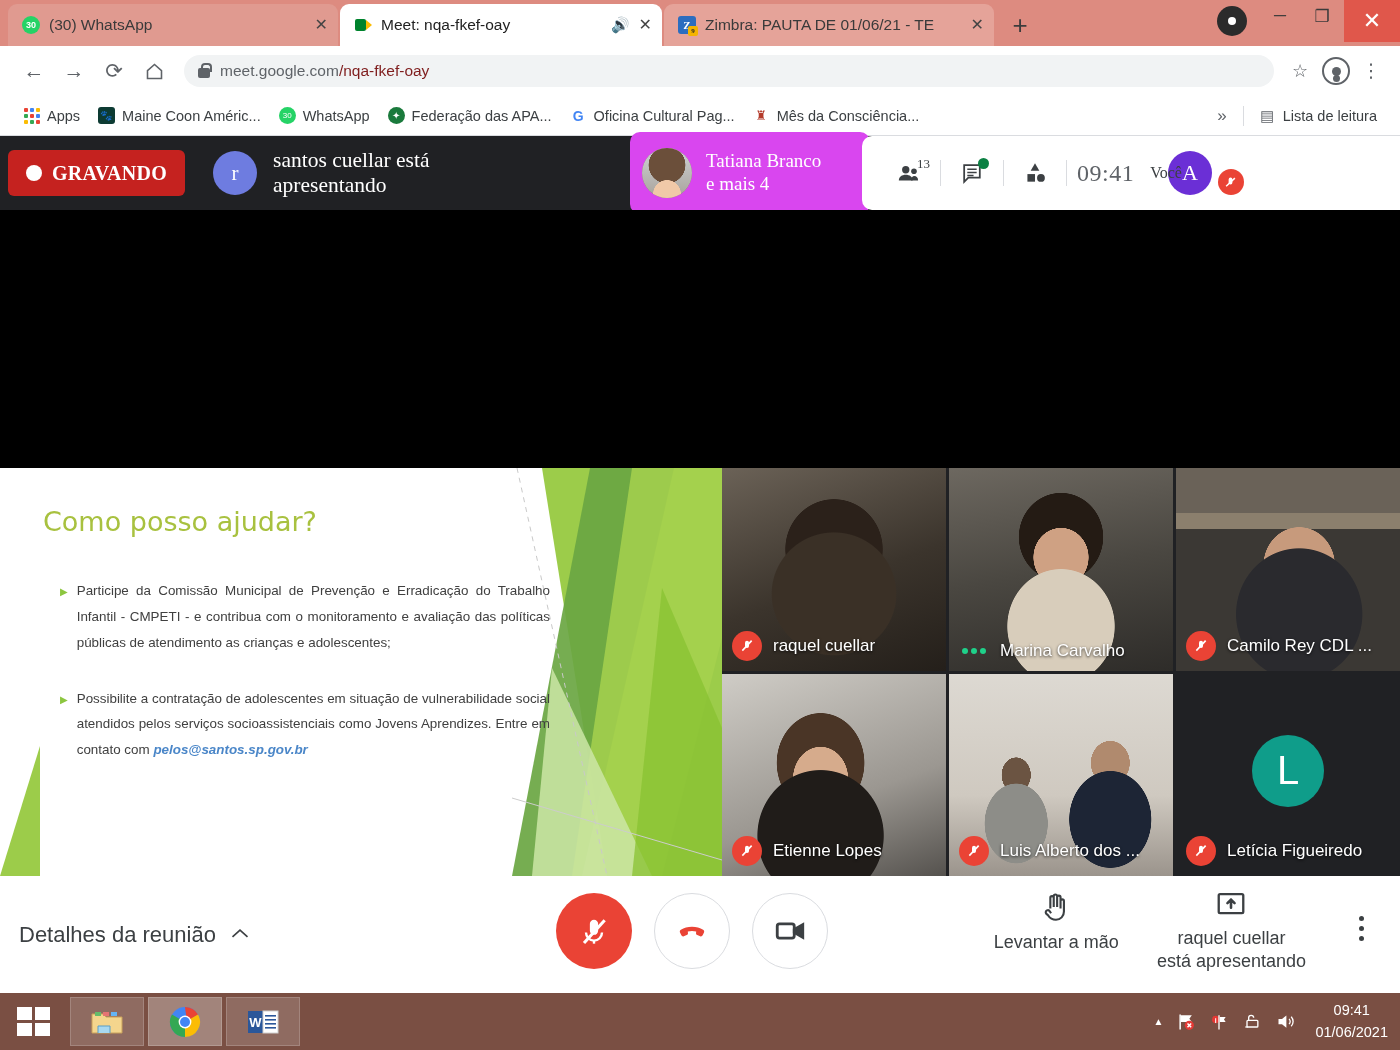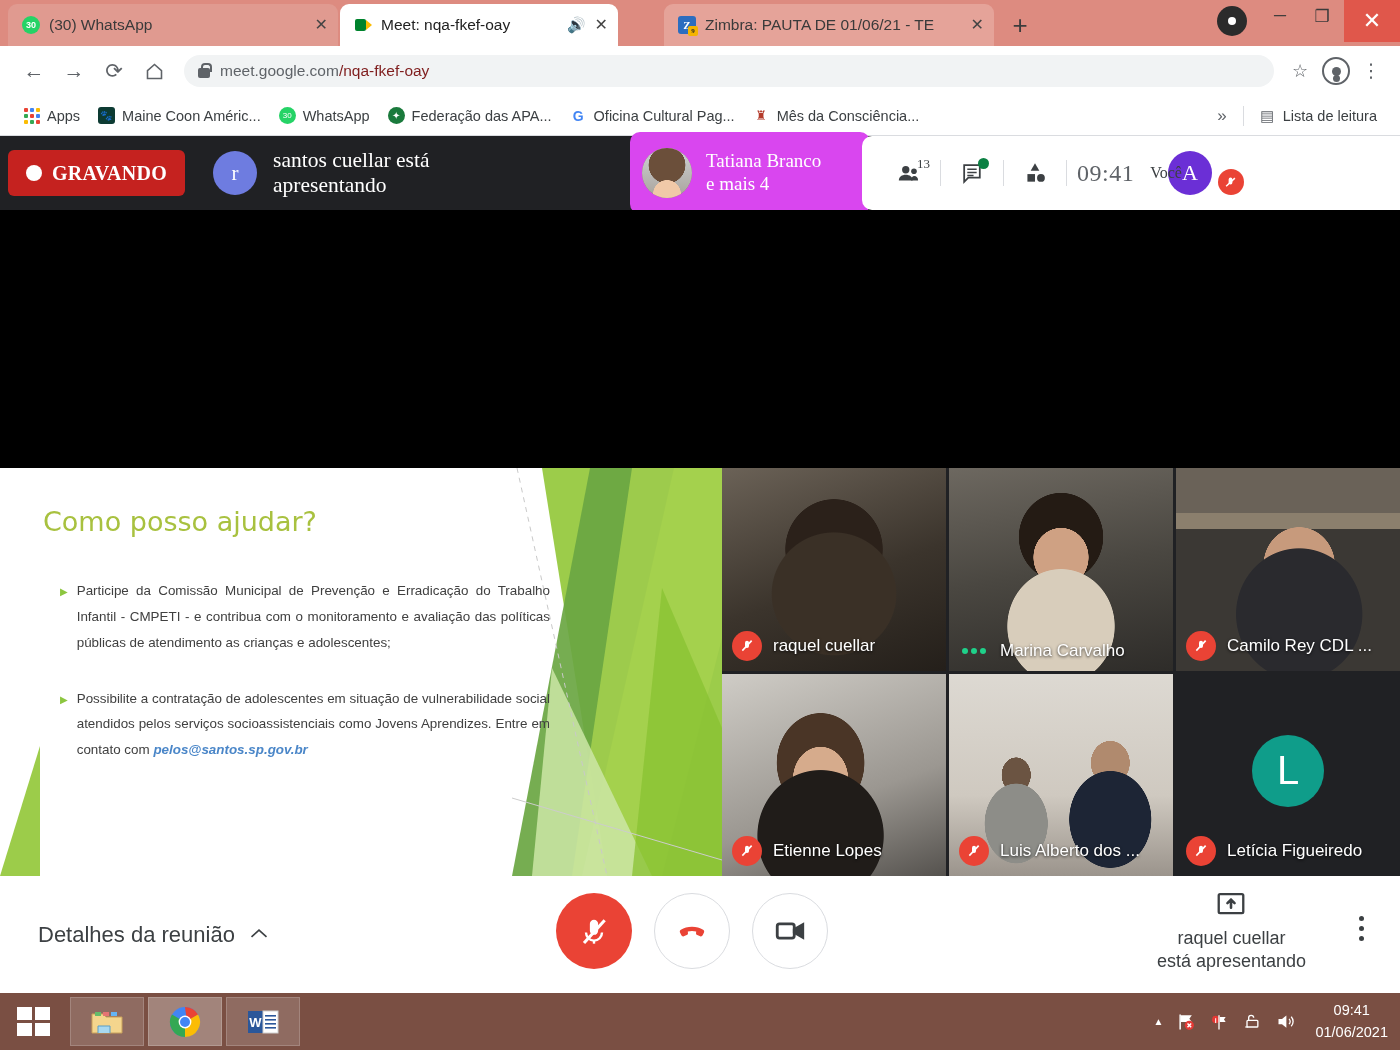--- a/index.html
+++ b/index.html
@@ -189,21 +189,21 @@
   .speak-dots { display:flex; gap:3px; width:30px; align-items:center;
     justify-content:center; flex:none;}
   .speak-dots i { width:6px;height:6px;border-radius:50%;background:#1fd18a;display:block;}
   .initial-av { position:absolute; left:50%; top:48%; transform:translate(-50%,-50%);
     width:72px;height:72px;border-radius:50%;background:#0f9d8a;color:#fff;
     display:flex;align-items:center;justify-content:center;font-size:40px;}
 
   
   .meet-bottom { position:absolute; left:0; top:740px; width:1400px; height:117px;
     background:#fff; display:flex; align-items:center; }
-  .details { margin-left:38px; display:flex; align-items:center; gap:14px;
+  .details { margin-left:19px; display:flex; align-items:center; gap:14px;
     font-size:22px; color:#3c4043; cursor:pointer; }
   .chev { font-size:16px; }
   .center-ctrls { position:absolute; left:556px; top:17px; display:flex; gap:22px;}
   .cbtn { width:76px;height:76px;border-radius:50%; display:flex;
     align-items:center;justify-content:center; cursor:pointer;}
   .cbtn.red { background:#ea4335; }
   .cbtn.outline { border:1px solid #dadce0; background:#fff; }
   .right-ctrls { position:absolute; right:22px; top:14px; display:flex;
     align-items:flex-start; gap:38px; }
   .rbtn { display:flex; flex-direction:column; align-items:center; gap:7px;
@@ -238,21 +238,21 @@
 <div id="root">
 
   <div class="chrome-titlebar">
 
     <div class="tab inactive" style="left:8px; width:330px;">
       <span class="favicon fav-wa">30</span>
       <span class="tab-title">(30) WhatsApp</span>
       <span class="tab-x">✕</span>
     </div>
 
-    <div class="tab active" style="left:340px; width:278px;">
+    <div class="tab active" style="left:340px; width:322px;">
       <span class="favicon fav-meet"></span>
       <span class="tab-title">Meet: nqa-fkef-oay</span>
       <span style="font-size:15px;color:#444;">🔊</span>
       <span class="tab-x">✕</span>
     </div>
 
     <div class="tab inactive" style="left:664px; width:330px; background:#e5a399;">
       <span class="favicon fav-zim">Z<span class="badge">9</span></span>
       <span class="tab-title">Zimbra: PAUTA DE 01/06/21 - TE</span>
       <span class="tab-x">✕</span>
@@ -556,20 +556,26 @@
         </div>
         <div class="cbtn outline">
           <svg width="34" height="34" viewBox="0 0 24 24" fill="none" stroke="#3c4043" stroke-width="2">
             <rect x="3" y="7" width="12" height="10" rx="1.6"></rect>
             <path d="M15 11 L21 7.5 V16.5 L15 13 Z" fill="#3c4043"></path>
           </svg>
         </div>
       </div>
 
       <div class="right-ctrls">
+        <div class="rbtn">
+          <svg width="34" height="34" viewBox="0 0 24 24" fill="none" stroke="#3c4043" stroke-width="1.5">
+            <path d="M8 13V5.5a1.2 1.2 0 0 1 2.4 0V12M10.4 12V4.4a1.2 1.2 0 0 1 2.4 0V12M12.8 12V5.2a1.2 1.2 0 0 1 2.4 0V13M15.2 13V7.8a1.2 1.2 0 0 1 2.4 0v7.3c0 3.4-2.4 5.9-5.6 5.9-2.7 0-4.3-1-5.5-3L5 16.6c-.5-.9-.2-1.8.6-2.2.8-.4 1.6-.1 2 .6l.9 1.4"></path>
+          </svg>
+          <span class="cap">Levantar a mão</span>
+        </div>
 
         <div class="rbtn">
           <svg width="34" height="30" viewBox="0 0 24 22" fill="none" stroke="#3c4043" stroke-width="1.7">
             <rect x="3" y="3" width="18" height="14" rx="1"></rect>
             <path d="M12 13 V7 M12 7 L9.4 9.6 M12 7 L14.6 9.6" stroke-width="1.9" stroke-linecap="round"></path>
           </svg>
           <span class="cap">
             <span>raquel cuellar</span><br>
             <span>está apresentando</span>
           </span>

